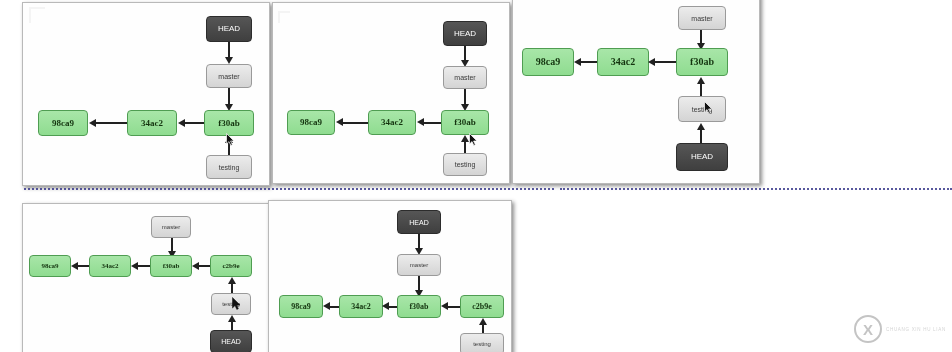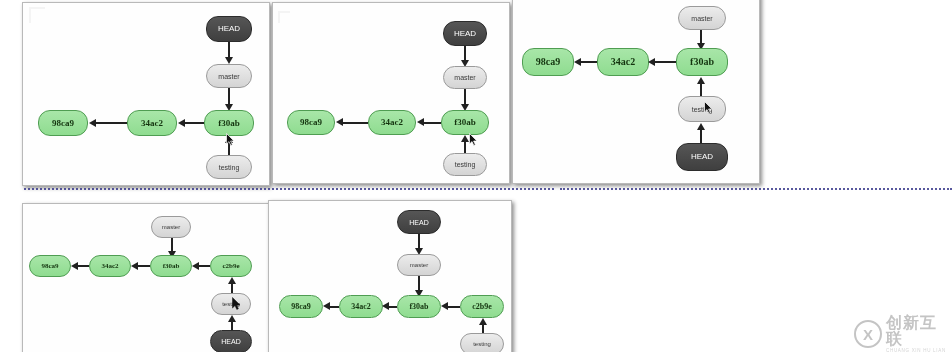--- a/index.html
+++ b/index.html
@@ -45,21 +45,21 @@
     border-top: 2px solid #f4f4f4;
   }
 
   
   .node {
     position: absolute;
     display: flex;
     align-items: center;
     justify-content: center;
     box-sizing: border-box;
-    border-radius: 12px;
+    border-radius: 4px;
     text-align: center;
     line-height: 1;
     white-space: nowrap;
   }
   .node.commit {
     background: linear-gradient(#a8e6a8, #8fdc90);
     border: 1px solid #4f9d52;
     color: #14340f;
     font-weight: bold;
     font-family: "Liberation Serif", serif;
@@ -410,18 +410,17 @@
       <div class="node ref" style="left:191px; top:132px; width:44px; height:22px; font-size:6px;">
         <span>testing</span>
       </div>
 
     </div>
   </div>
 
   <div id="watermark" style="left:854px; top:315px;">
     <div class="wm-logo"></div>
     <div class="wm-text">
-      <span class="wm-cn">创新互联</span>
       <span class="wm-en">CHUANG XIN HU LIAN</span>
     </div>
   </div>
 
 </div>
 
 </body></html>

